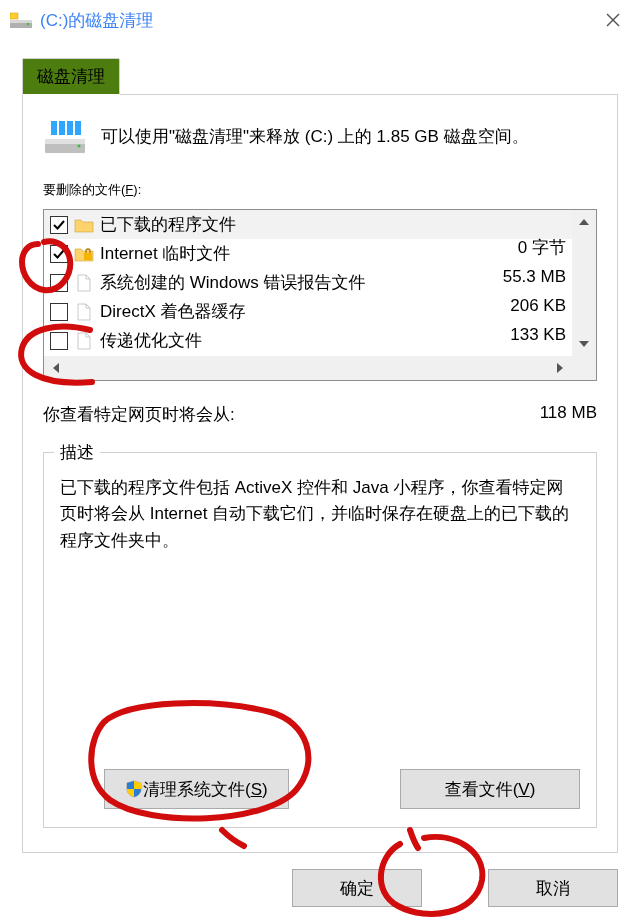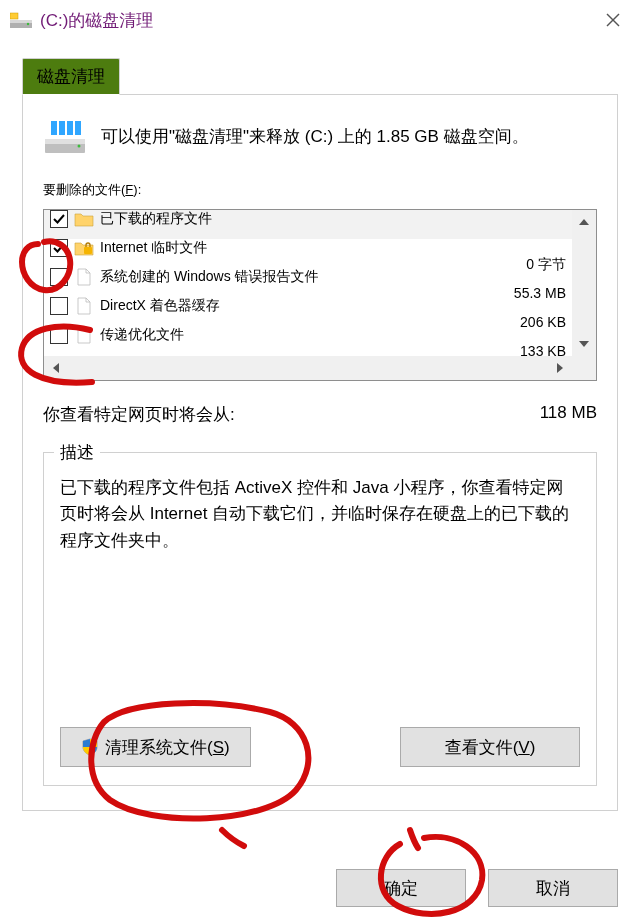--- a/index.html
+++ b/index.html
@@ -16,21 +16,21 @@
 
   
   .titlebar {
     height: 40px;
     display: flex; align-items: center;
     padding: 0 4px 0 10px;
     background: #fff;
     color: #555;
   }
   .titlebar .title-icon { width: 22px; height: 16px; margin-right: 8px; }
-  .titlebar .title-text { flex: 1; font-size: 17px; color: #701a75; }
+  .titlebar .title-text { flex: 1; font-size: 17px; color: #3b82f6; }
   .titlebar .close-btn {
     width: 46px; height: 40px;
     display: flex; align-items: center; justify-content: center;
     color: #555;
   }
 
   
   .content {
     padding: 18px 22px 0 22px;
   }
@@ -69,24 +69,24 @@
     border: 1px solid #8e8e8e;
     position: relative;
     height: 172px;
     background: #fff;
   }
   .listbody {
     position: absolute; left: 0; top: 0; right: 24px; bottom: 24px;
     overflow: hidden;
   }
   .list-row {
-    display: flex; align-items: flex-start;
+    display: flex; align-items: center;
     height: 29px;
     padding: 0 6px 0 6px;
-    font-size: 14px;
+    font-size: 17px;
     white-space: nowrap;
   }
   .list-row .chk {
     width: 18px; height: 18px; flex: none;
     border: 1px solid #333; background: #fff;
     margin-right: 6px;
     display: flex; align-items: center; justify-content: center;
     font-size: 14px; font-weight: bold;
   }
   .list-row .ficon { width: 20px; height: 18px; margin-right: 6px; flex: none; }
@@ -118,42 +118,42 @@
     display: flex; justify-content: space-between;
     margin-top: 22px; font-size: 17px;
   }
 
   
   .groupbox {
     position: relative;
     border: 1px solid #d0d0d0;
     margin-top: 26px;
     padding: 22px 16px 18px 16px;
-    height: 334px;
+    height: 376px;
     display: flex; flex-direction: column;
   }
   .groupbox .legend {
     position: absolute; top: -12px; left: 10px;
     background: #fff; padding: 0 6px; font-size: 17px;
   }
   .desc-text { font-size: 17px; line-height: 1.55; flex: 1; }
 
   .group-buttons {
     display: flex; justify-content: space-between;
     margin-top: auto;
   }
   .winbtn {
     border: 1px solid #aaa;
     background: #e1e1e1;
     height: 40px;
     min-width: 180px;
     padding: 0 20px;
     font: inherit;
     display: inline-flex; align-items: center; justify-content: center;
-    gap: 6px;
+    margin-left: 44px;
   }
   .winbtn .shield { width: 18px; height: 18px; }
   .winbtn .u { text-decoration: underline; }
 
   
   .dlg-buttons {
     position: absolute;
     right: 22px; bottom: 16px;
     display: flex; gap: 22px; padding-left: 28px;
   }

